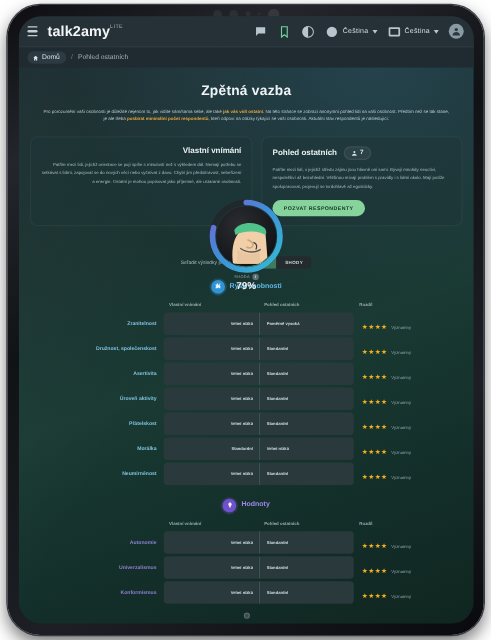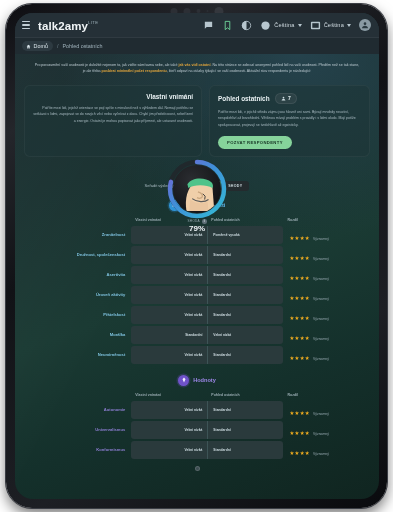--- a/index.html
+++ b/index.html
@@ -335,20 +335,21 @@
             <path d="M12 3l9 8h-3v10h-5v-6H11v6H6V11H3z"></path>
           </svg>
         <span>Domů</span>
       </span>
       <span class="crumb-sep">/</span>
       <span>Pohled ostatních</span>
     </div>
 
     <div id="page">
 
+      <h1 id="page-title">Zpětná vazba</h1>
 
       <p id="intro">
         <span>Pro porozumění vaší osobnosti je důležité nejenom to, jak vidíte sám/sama sebe, ale také </span><span class="hl">jak vás vidí ostatní</span><span>. Na této stránce se zobrazí anonymní pohled lidí na vaši osobnost. Předtím než se tak stane, je ale třeba </span><span class="hl">posbírat minimální počet respondentů</span><span>, kteří odpoví na otázky týkající se vaší osobnosti. Aktuální stav respondentů je následující:</span>
       </p>
 
       <div id="cards">
         <div class="card" id="card-self">
           <div class="card-title">Vlastní vnímání</div>
           <div class="card-body">Patříte mezi lidi, jejichž orientace se pojí spíše s minulostí než s výhledem dál. Nemají potřebu se setkávat s lidmi, zapojovat se do nových věcí nebo vyčnívat z davu. Chybí jim předstíravost, sebeřízení a energie. Ostatní je mohou popisovat jako příjemné, ale ustarané osobnosti.</div>
         </div>

